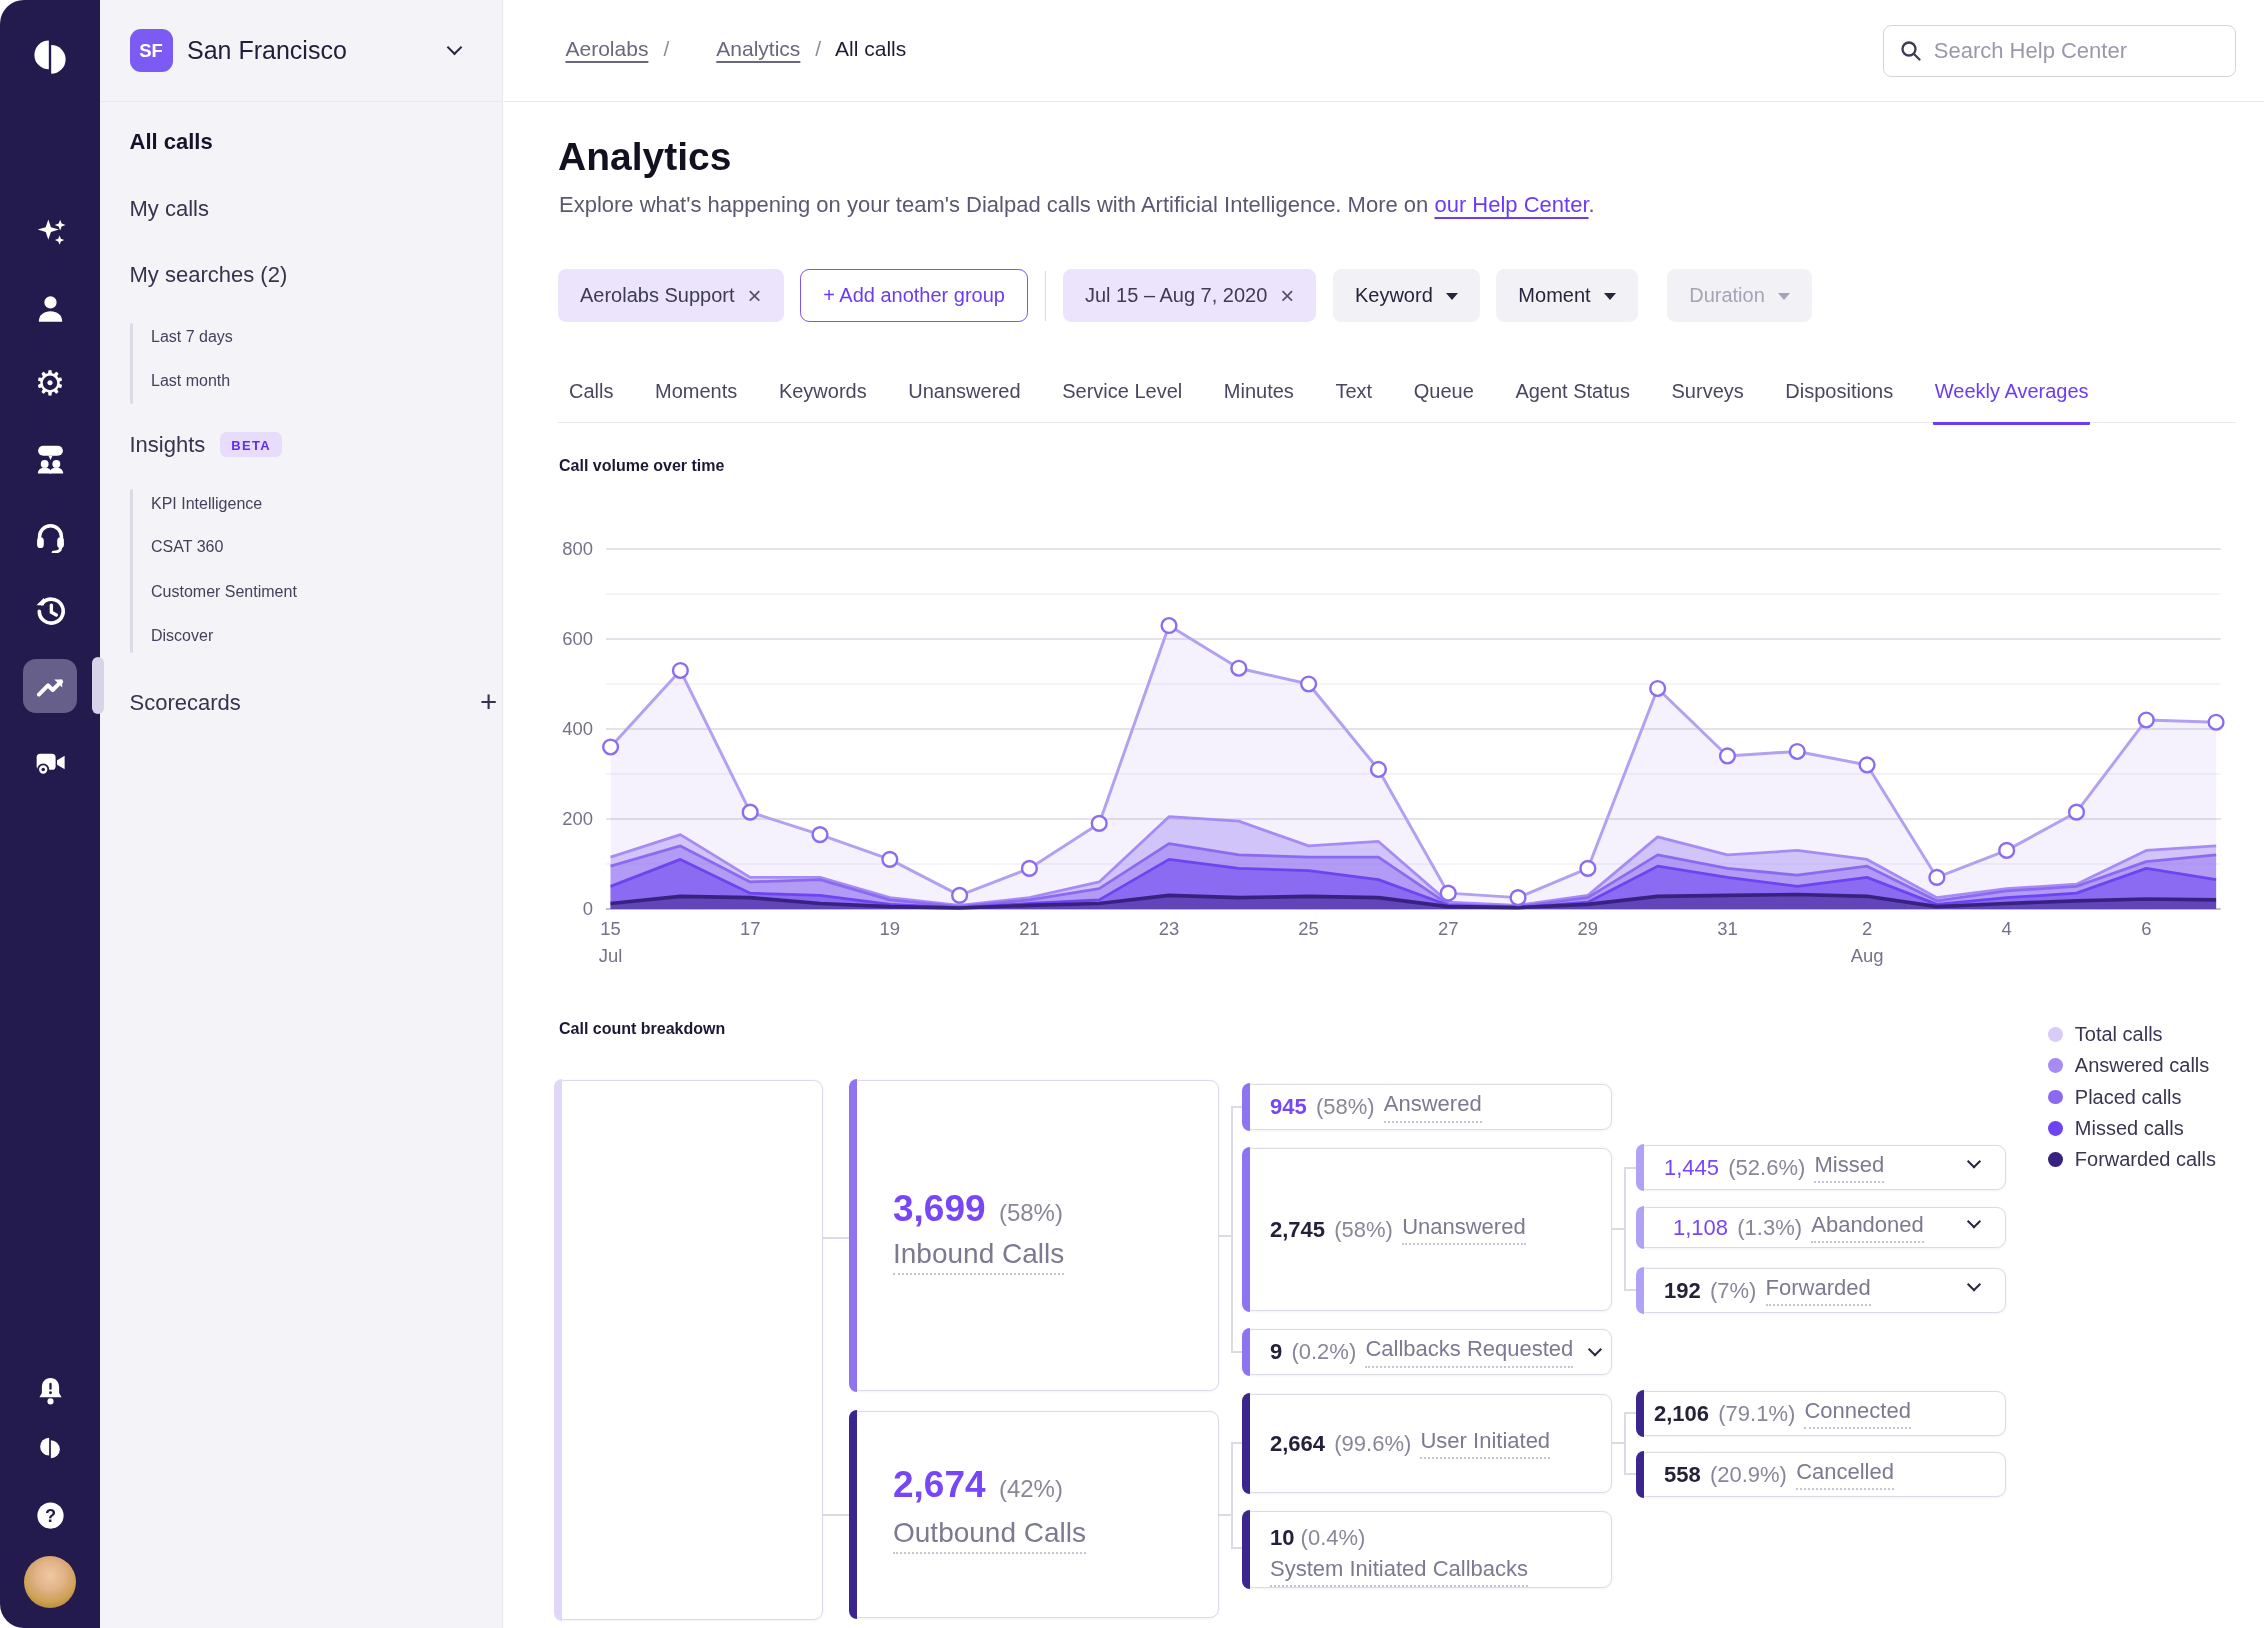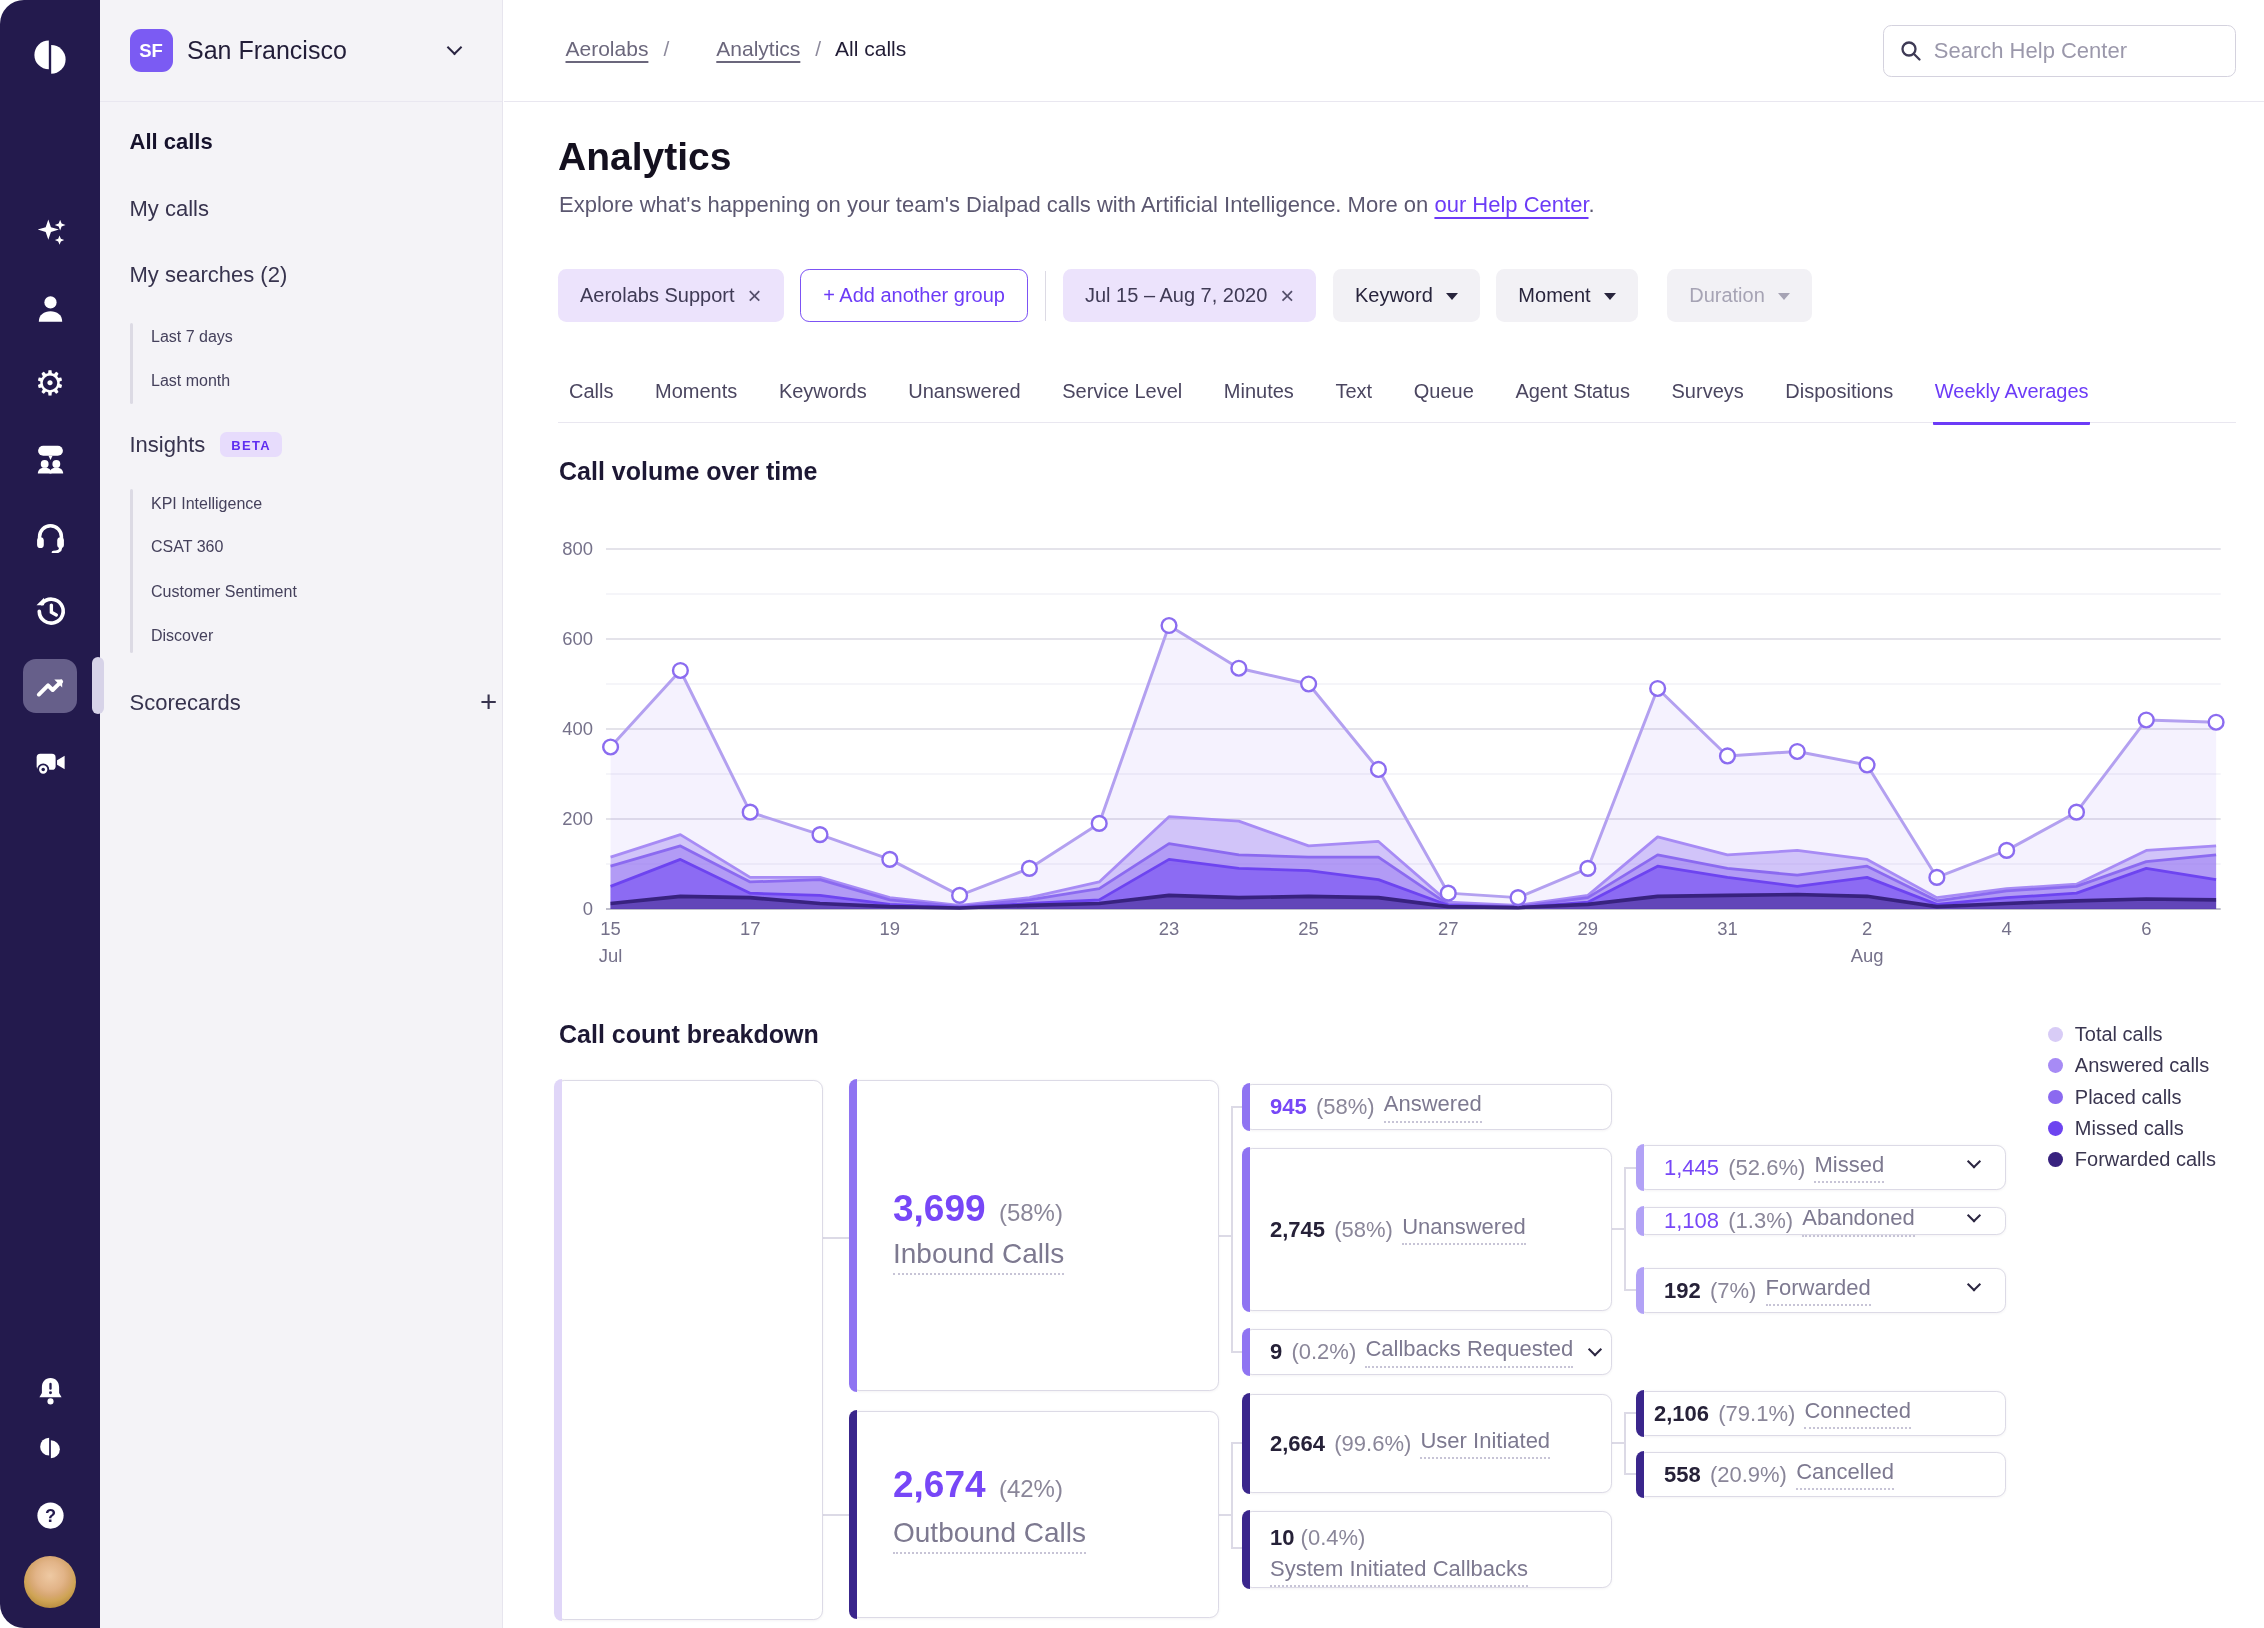--- a/index.html
+++ b/index.html
@@ -59,21 +59,21 @@
   .chip-outline { background:#fff; border:1.8px solid #7c52f4; color:#6c3bf7; border-radius:9.2px; }
   .chip-gray { background:#f2f1f5; color:#28243c; }
   .chip-gray.disabled { color:#a6a3b4; }
   .caret { width:0; height:0; border-left:6.5px solid transparent; border-right:6.5px solid transparent; border-top:7.4px solid currentColor; margin-top:2.8px; }
   .chip-divider { width:1.8px; height:50px; background:#dcdae4; }
 
   .tabs-row { position:absolute; left:54px; right:29.5px; top:371px; border-bottom:1.8px solid #e9e7f0; display:flex; gap:38px; padding:0 0 0 9.2px; }
   .tab { font-size:20px; color:#4b4660; padding:9.2px 1.8px 18.5px; border-bottom:3.7px solid transparent; margin-bottom:-2.8px; cursor:pointer; white-space:nowrap; }
   .tab.active { color:#6c3bf7; border-bottom-color:#6c3bf7; border-radius:0.9px; }
 
-  .section-title { position:absolute; font-size:25px; font-weight:bold; color:#1d1834; }
+  .section-title { position:absolute; font-size:16px; font-weight:bold; color:#1d1834; }
   #volume-chart { position:absolute; left:29.5px; top:498px; width:1707px; height:485px; }
   #volume-chart text { font-family:"Liberation Sans","DejaVu Sans",sans-serif; }
 
   
   .bk-box { position:absolute; background:#fff; border:1.8px solid #dcdae6; border-radius:9.2px; box-shadow:0 0.9px 2.8px rgba(30,20,60,0.05); }
   .bk-accent { position:absolute; left:-1.8px; top:-1.8px; bottom:-1.8px; width:7.4px; border-radius:9.2px 0 0 9.2px; }
   .acc-pale { background:#e0d6f8; }
   .acc-mid { background:#8f74f2; }
   .acc-light { background:#b2a2f6; }
   .acc-dark { background:#3a268c; }
@@ -410,21 +410,21 @@
     </div>
 
     <div class="bk-box bk-line" style="left:1133px; top:1145px; width:369px; height:45px; padding-left:26px">
       <span class="bk-accent acc-light"></span>
       <span class="num-purple">1,445</span>
       <span class="pct">(52.6%)</span>
       <span class="bk-label">Missed</span>
       <span class="bk-chev right"></span>
     </div>
 
-    <div class="bk-box bk-line" style="left:1133px; top:1207px; width:369px; height:28px; padding-left:26px">
+    <div class="bk-box bk-line" style="left:1133px; top:1207px; width:369px; height:41px; padding-left:35px">
       <span class="bk-accent acc-light"></span>
       <span class="num-purple">1,108</span>
       <span class="pct">(1.3%)</span>
       <span class="bk-label">Abandoned</span>
       <span class="bk-chev right"></span>
     </div>
 
     <div class="bk-box bk-line" style="left:1133px; top:1268px; width:369px; height:45px; padding-left:26px">
       <span class="bk-accent acc-light"></span>
       <span class="num-dark">192</span>

